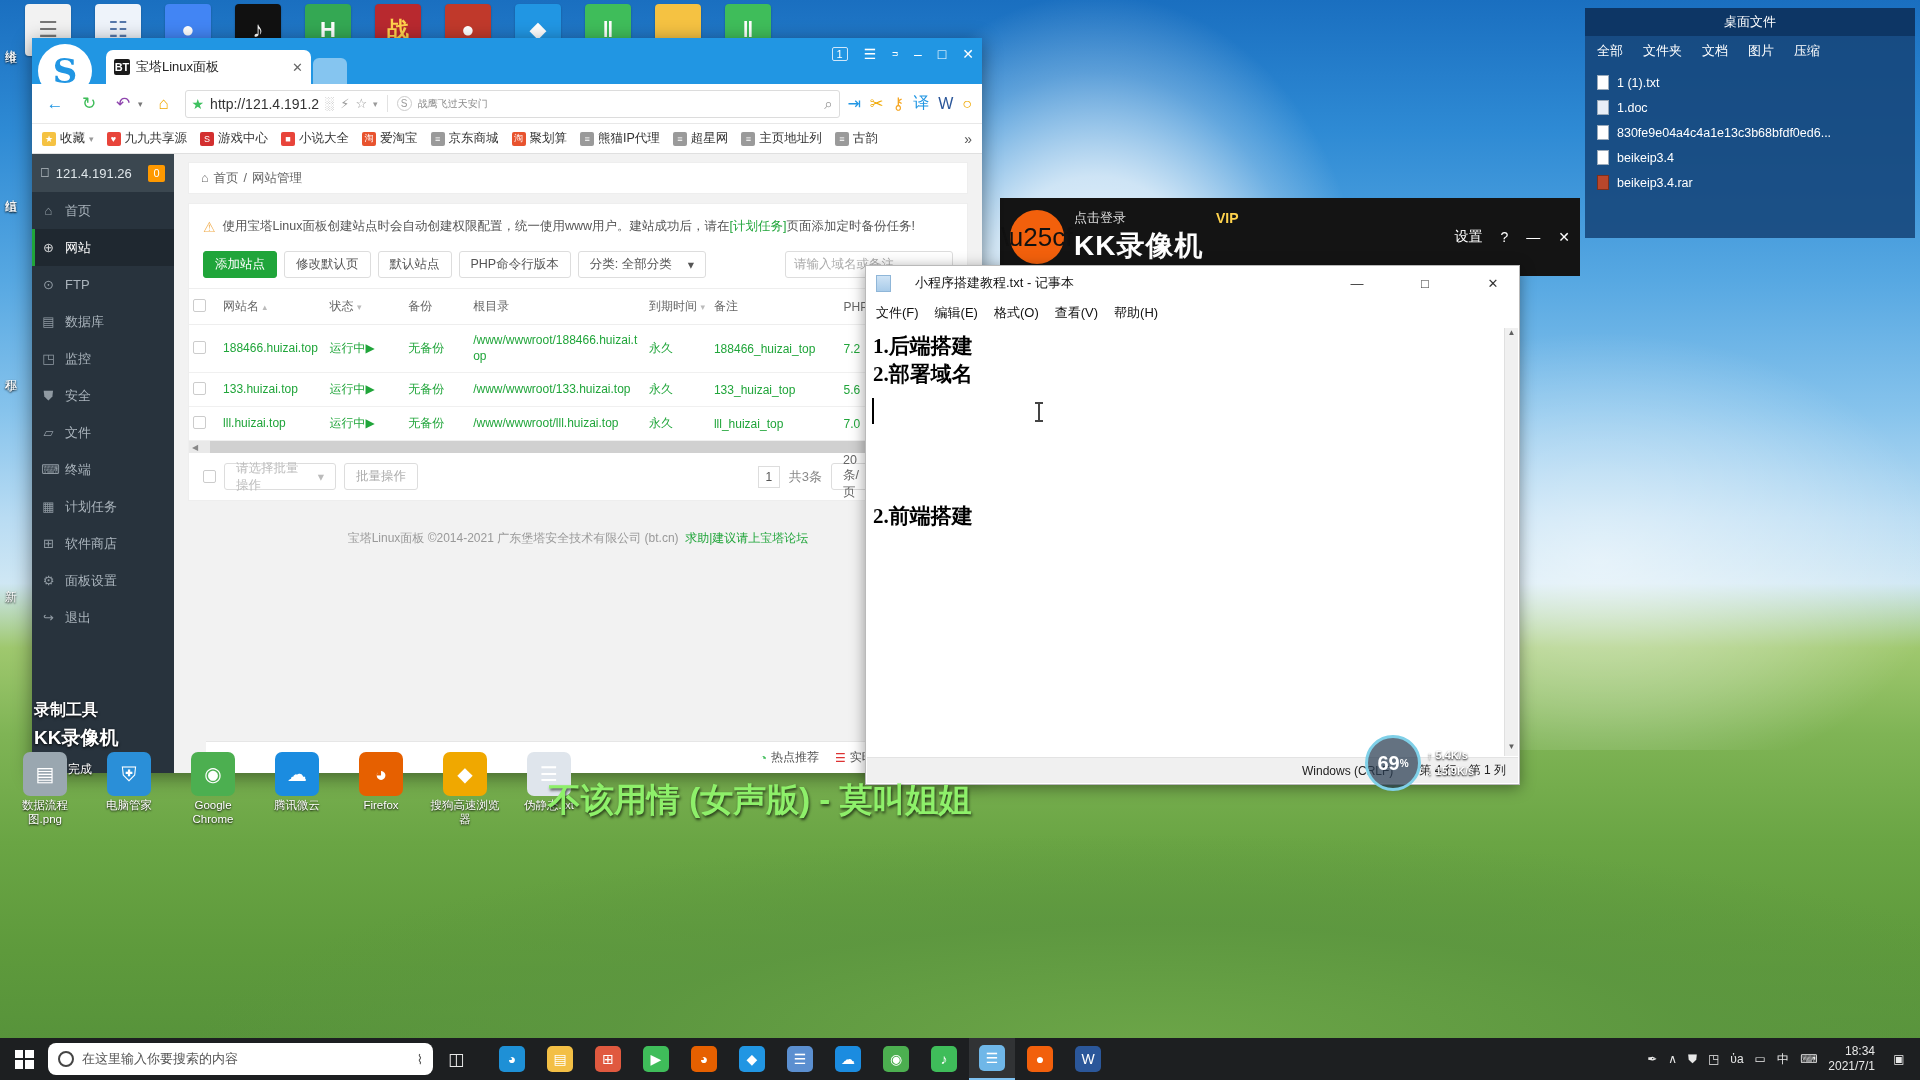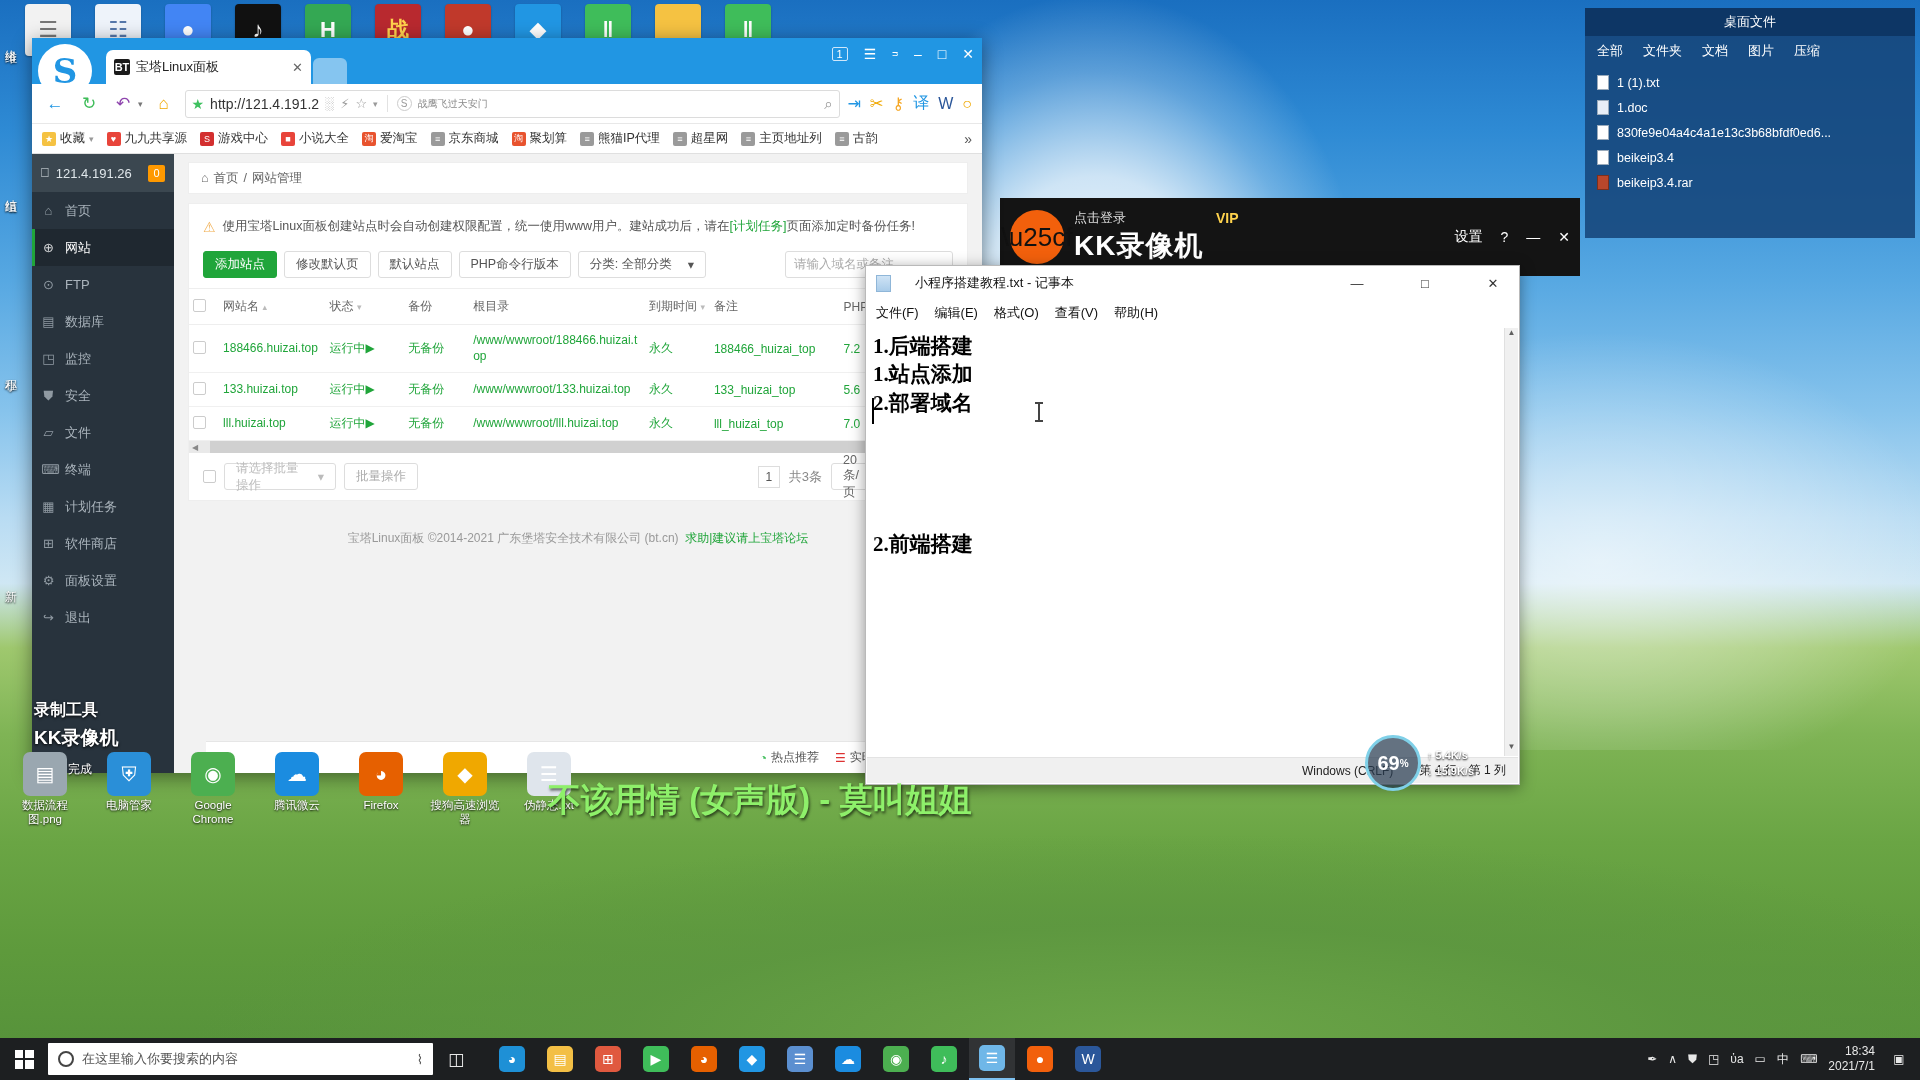--- a/index.html
+++ b/index.html
@@ -254,21 +254,21 @@
   
   #taskbar {
     position: absolute; left: 0; bottom: 0; width: 1920px; height: 42px;
     background: #1d1f21; display: flex; align-items: center; color: #e8e8e8;
   }
   .tb-start { width: 48px; height: 42px; display:flex;align-items:center;justify-content:center; }
   .tb-start .wl { width: 19px; height: 19px; display:grid; grid-template-columns:1fr 1fr; grid-template-rows:1fr 1fr; gap:2px;}
   .tb-start .wl i { background: #fff; display:block; }
   .tb-search {
     width: 385px; height: 32px; background: #fff; color: #555; display:flex;align-items:center;
-    padding: 0 10px; gap: 8px; font-size: 13px; border-radius: 1px;
+    padding: 0 10px; gap: 8px; font-size: 13px; border-radius: 8px;
   }
   .tb-search .circ { width: 16px; height: 16px; border: 2px solid #444; border-radius: 50%; }
   .tb-tasks { display: flex; align-items: center; gap: 2px; margin-left: 10px; }
   .tb-app { width: 46px; height: 42px; display:flex; align-items:center; justify-content:center; cursor:pointer; }
   .tb-app .ag { width: 26px; height: 26px; border-radius: 5px; display:flex;align-items:center;justify-content:center;
                 font-size: 14px; color: #fff; }
   .tb-app.active { border-bottom: 2px solid #7ec1f0; background: rgba(255,255,255,.09); }
   .tb-right2 { margin-left: auto; display: flex; align-items: center; gap: 11px; padding-right: 8px; font-size: 12px; }
   .tb-clock { text-align: right; line-height: 1.25; font-size: 12px; }
   .tb-notif { width: 26px; height: 26px; display:flex;align-items:center;justify-content:center; }
@@ -684,21 +684,20 @@
   </div>
   <div class="np-menu" id="npMenu">
       <span>文件(F)</span>
       <span>编辑(E)</span>
       <span>格式(O)</span>
       <span>查看(V)</span>
       <span>帮助(H)</span>
     </div>
   <div class="np-text" id="npText">
       <div>1.后端搭建</div>
-      <div>1.站点添加</div>
       <div>2.部署域名</div>
       <div>&nbsp;</div>
       <div>&nbsp;</div>
       <div>&nbsp;</div>
       <div>&nbsp;</div>
       <div>2.前端搭建</div>
     </div>
   <div class="np-caret"></div>
   <div class="np-cursor-I"></div>
   <div class="np-scroll">

